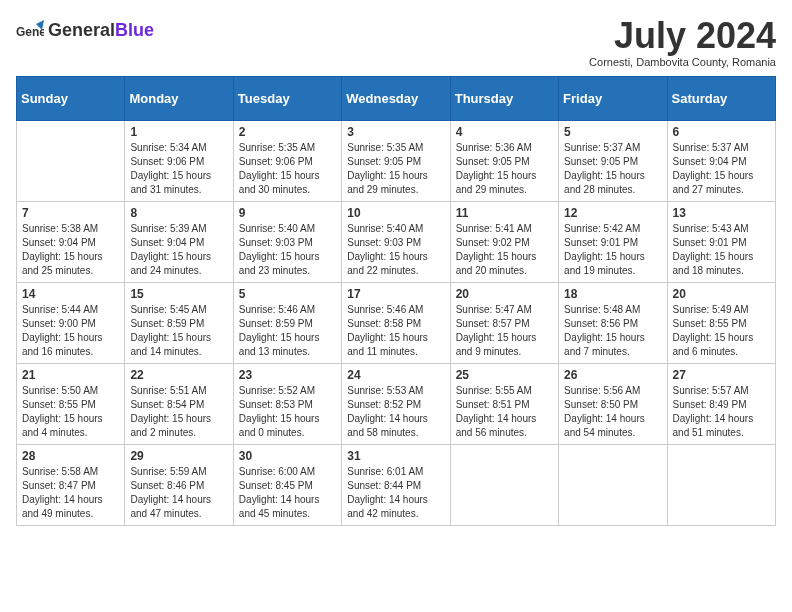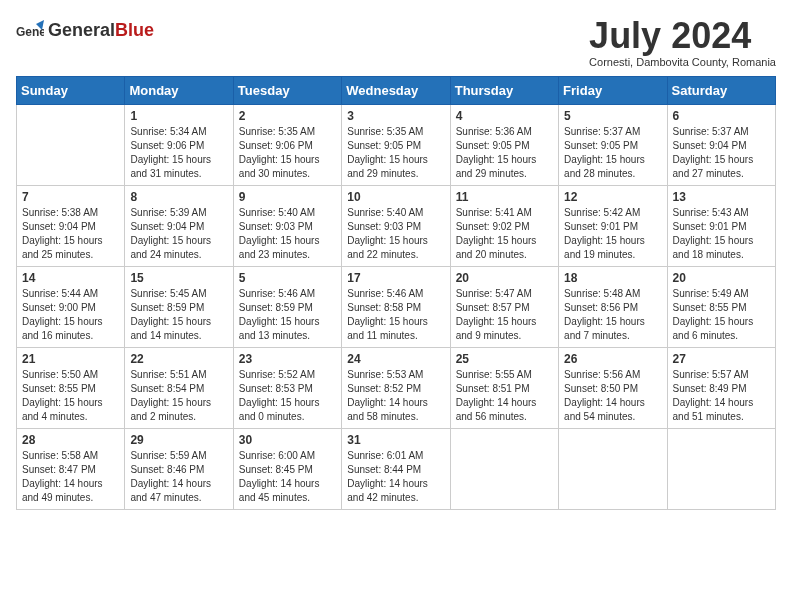--- a/index.html
+++ b/index.html
@@ -22,28 +22,29 @@
       gap: 4px;
     }
     .logo-text-general {
       font-size: 18px;
       font-weight: bold;
       color: #333;
     }
     .logo-text-blue {
       font-size: 18px;
       font-weight: bold;
-      color: #b91c1c;
+      color: #6d28d9;
       margin-top: 29px;
     }
     .logo-icon {
       width: 28px;
       height: 28px;
     }
     .title-block {
+      text-align: right;
     }
     .month-year {
       font-size: 36px;
       font-weight: bold;
       color: #333;
       line-height: 1.1;
     }
     .location {
       font-size: 11px;
       color: #333;
@@ -51,21 +52,21 @@
     .calendar {
       width: 100%;
       border-collapse: collapse;
       border: 1px solid #ccc;
     }
     .calendar th {
       background-color: #2471b8;
       color: #fff;
       font-size: 13px;
       font-weight: bold;
-      padding: 6px 4px;
+      padding: 14px 4px;
       text-align: left;
       border: 1px solid #1a5fa8;
     }
     .calendar td {
       vertical-align: top;
       padding: 4px 5px;
       border: 1px solid #ccc;
       font-size: 10.5px;
       color: #333;
       width: calc(100% / 7);

